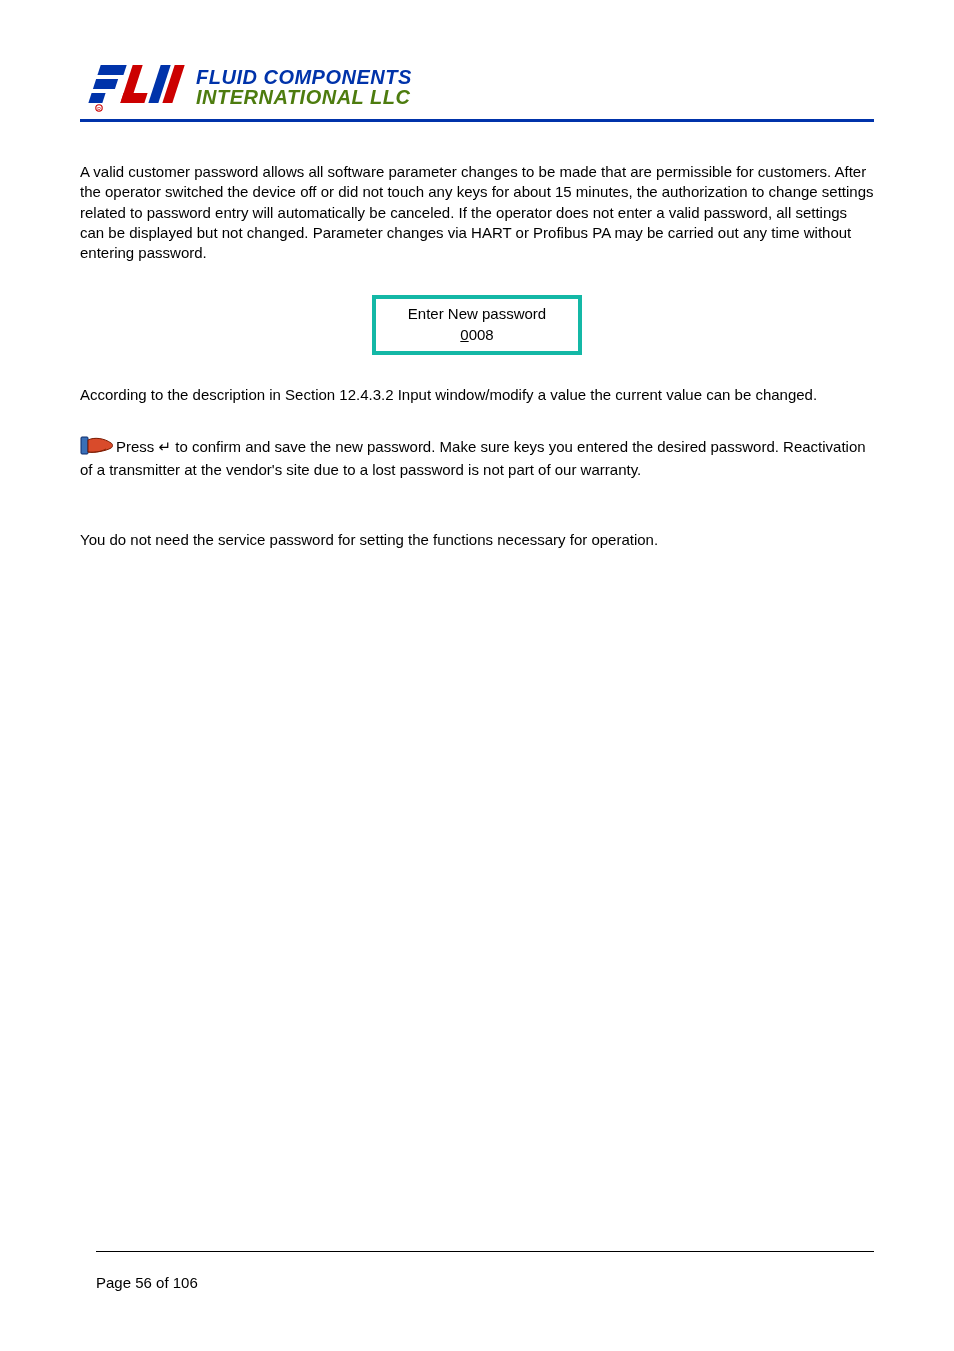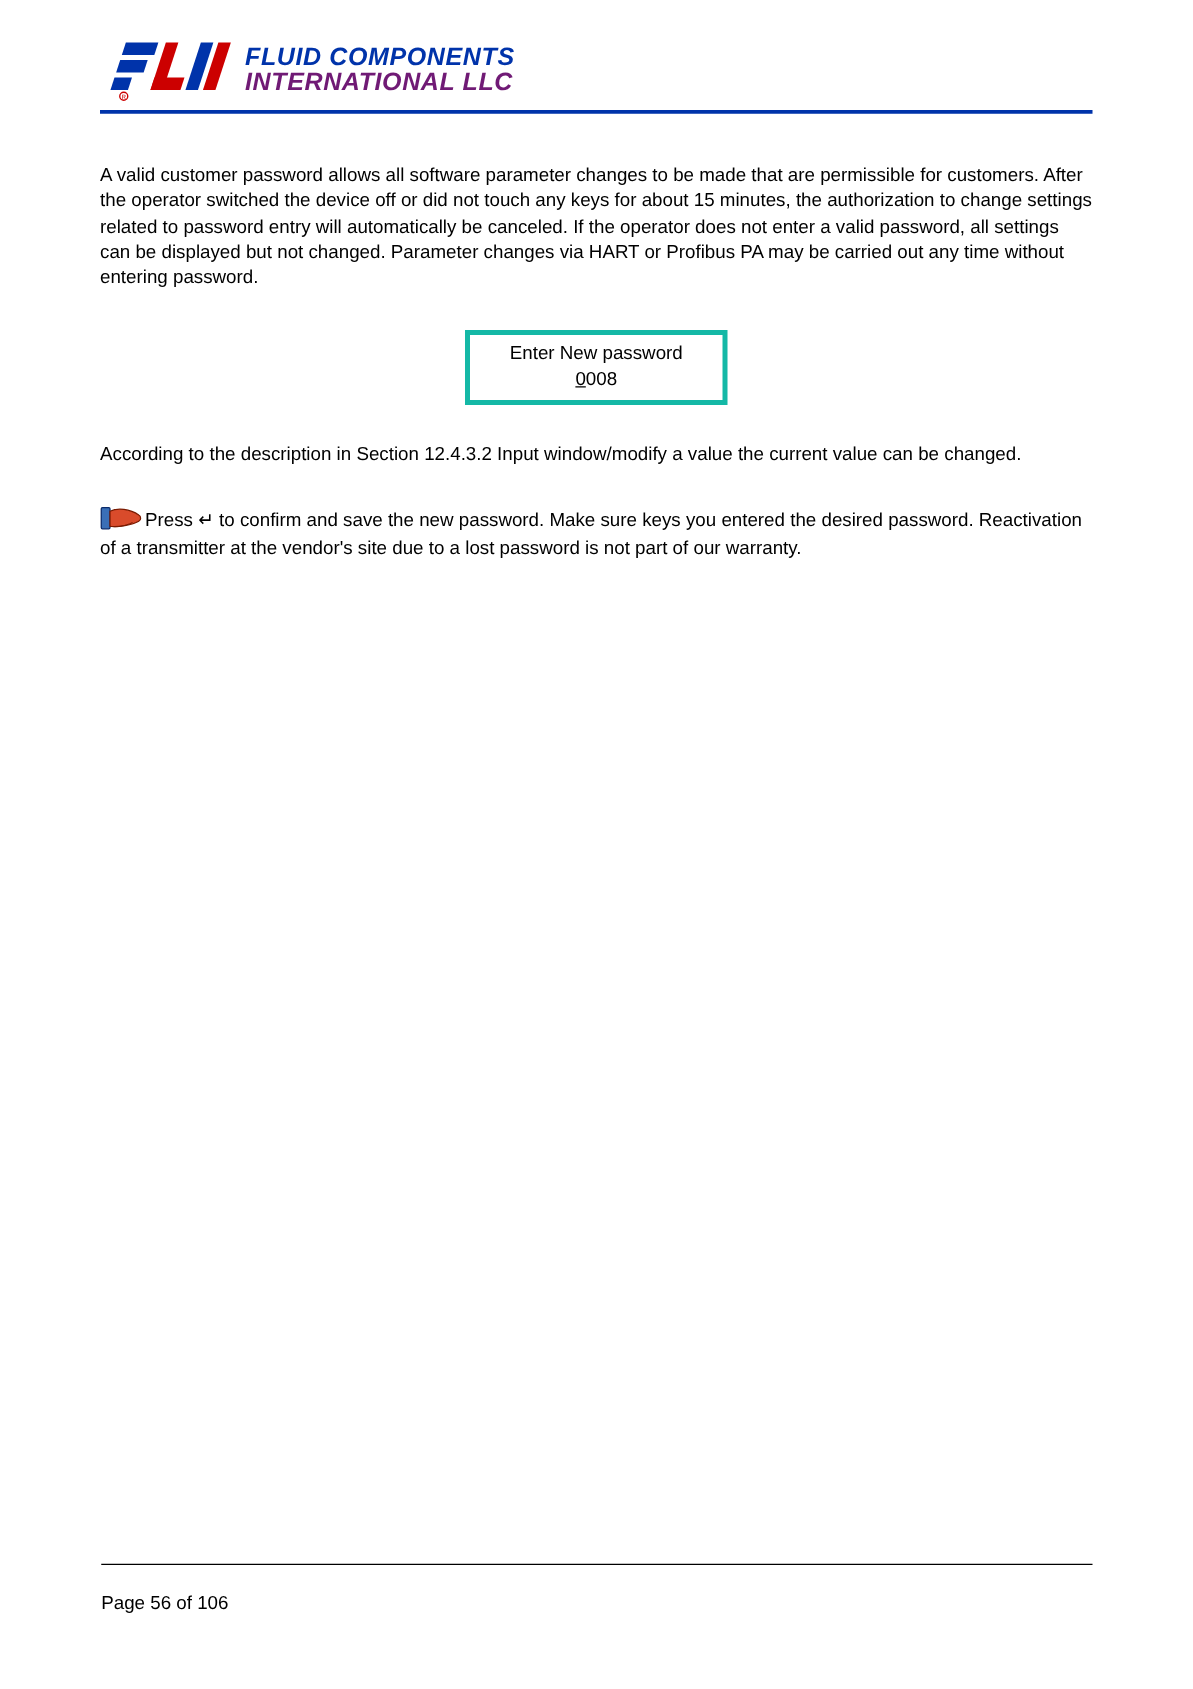--- a/index.html
+++ b/index.html
@@ -15,36 +15,37 @@
   .page {
     padding: 30px 80px 0 80px;
   }
   .logo-wrap {
     margin-bottom: 6px;
   }
   .logo {
     display: flex;
     align-items: center;
     gap: 6px;
+    margin-top: 31px;
   }
   .logo-mark {
     width: 110px;
     height: 52px;
     position: relative;
   }
   .logo-text {
     display: flex;
     flex-direction: column;
     font-weight: 900;
     font-style: italic;
     line-height: 1;
     letter-spacing: 0.5px;
   }
   .logo-line1 { color: #0033aa; font-size: 20px; }
-  .logo-line2 { color: #701a75; font-size: 20px; }
+  .logo-line2 { color: #4d7c0f; font-size: 20px; }
   .hr-blue {
     height: 3px;
     background: #0033aa;
     margin-top: 4px;
     margin-bottom: 40px;
   }
   .content p {
     line-height: 1.35;
     margin-bottom: 0;
     text-align: left;
@@ -70,21 +71,21 @@
     height: 24px;
     margin-right: 2px;
     position: relative;
     top: -2px;
   }
   .gap-30 { height: 30px; }
   .gap-50 { height: 50px; }
   .gap-25 { height: 25px; }
   .footer {
     position: absolute;
-    left: 81px;
+    left: 96px;
     right: 80px;
     bottom: 60px;
   }
   .footer-line {
     height: 1px;
     background: #000;
     margin-bottom: 22px;
   }
   .footer-text { font-size: 15px; }
 </style>
@@ -135,20 +136,21 @@
         <svg viewBox="0 0 34 24" width="34" height="24">
           <rect x="1" y="3" width="7" height="17" rx="1" fill="#3a6fb7" stroke="#0a2a6a" stroke-width="1"></rect>
           <path d="M8 6 C14 3 24 4 31 9 C33 10 33 13 31 14 C26 17 14 19 8 18 Z" fill="#d94b2b" stroke="#7a1a00" stroke-width="1"></path>
           <path d="M8 18 C13 19 20 18 26 15" fill="none" stroke="#7a1a00" stroke-width="0.8"></path>
         </svg>
       </span><span>Press ↵ to confirm and save the new password. Make sure keys you entered the desired password. </span><span> Reactivation of a transmitter at the vendor's site due to a lost password is not part of our warranty.</span>
     </p>
 
     <div class="gap-50"></div>
 
+    <p>You do not need the service password for setting the functions necessary for operation.</p>
 
     <div class="gap-25"></div>
 
   </div>
 </div>
 
 <div class="footer">
   <div class="footer-line"></div>
   <div class="footer-text">Page 56 of 106</div>
 </div>

